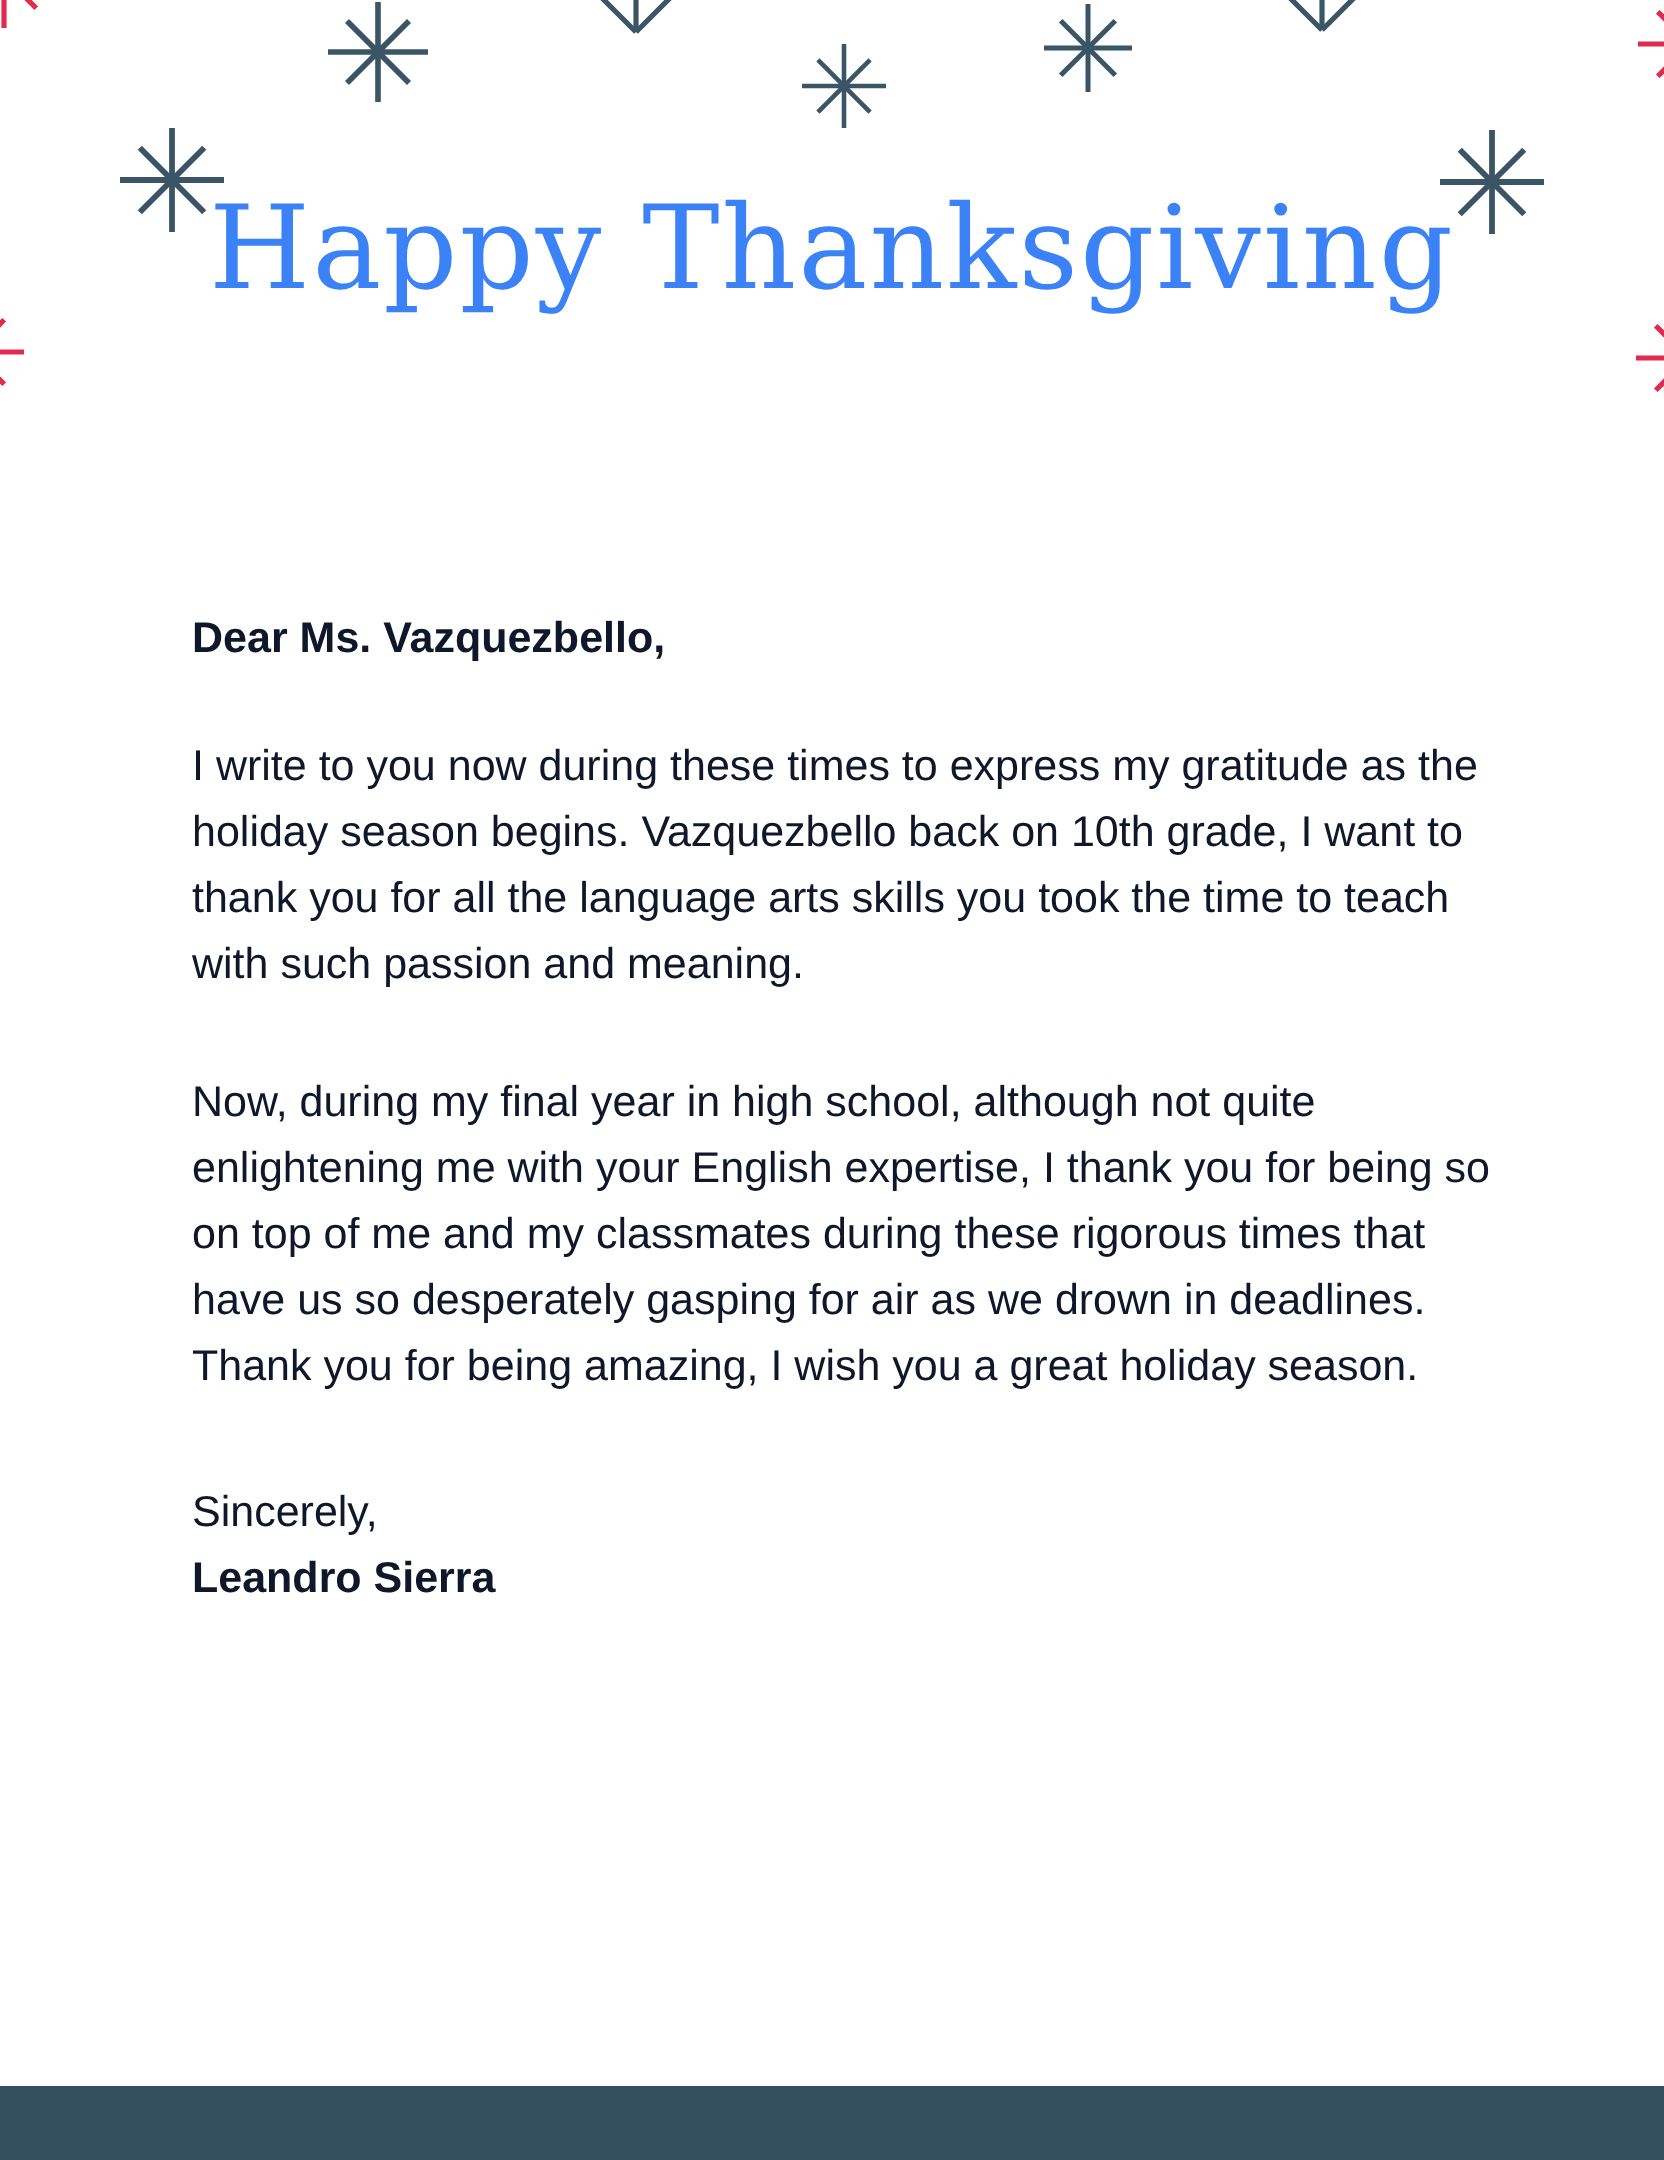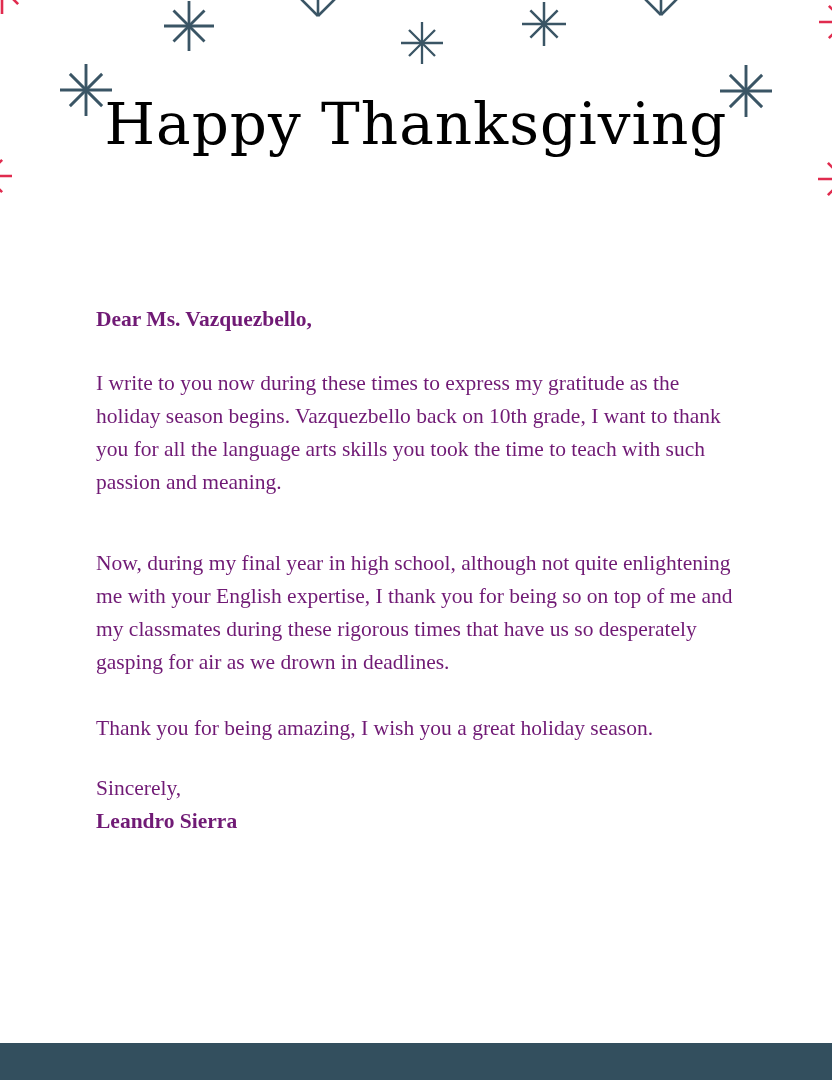--- a/index.html
+++ b/index.html
@@ -40,23 +40,23 @@
     position: absolute;
     left: 96px;
     top: 303px;
     width: 652px;
     font-size: 21.5px;
     line-height: 33px;
     color: #3f5a6b;
   }
   .letter .greeting   { font-weight: bold; }
   .letter .para-1     { margin-top: 31px; }
-  .letter .para-2     { margin-top: 48px; }
-  .letter .para-3     { margin-top: 33px; }
-  .letter .closing    { margin-top: 27px; }
+  .letter .para-2     { margin-top: 36px; }
+  .letter .para-3     { }
+  .letter .closing    { margin-top: 40px; }
   .letter .signature  { font-weight: bold; }
 
   .footer-bar {
     position: absolute;
     left: 0; right: 0;
     bottom: 0;
     height: 37px;
     background: #334f5e;
   }
 </style>
@@ -125,23 +125,23 @@
         <line x1="-16.12" y1="16.12" x2="16.12" y2="-16.12"></line>
       </g>
       <g stroke="#e02b4e" stroke-width="2.6" transform="translate(844,179)">
         <line x1="0" y1="-26" x2="0" y2="26"></line>
         <line x1="-26" y1="0" x2="26" y2="0"></line>
         <line x1="-16.12" y1="-16.12" x2="16.12" y2="16.12"></line>
         <line x1="-16.12" y1="16.12" x2="16.12" y2="-16.12"></line>
       </g>
     </svg>
 
-  <h1 class="title" style="color: #000000;">Happy Thanksgiving</h1>
+  <h1 class="title" style="color: #3b82f6;">Happy Thanksgiving</h1>
 
-  <div class="letter" style="color: #701a75; font-family: Liberation Serif, serif;">
+  <div class="letter" style="color: #0f172a;">
     <p class="greeting">Dear Ms. Vazquezbello,</p>
     <p class="para-1">I write to you now during these times to express my gratitude as the holiday season begins. Vazquezbello back on 10th grade, I want to thank you for all the language arts skills you took the time to teach with such passion and meaning.</p>
     <p class="para-2">Now, during my final year in high school, although not quite enlightening me with your English expertise, I thank you for being so on top of me and my classmates during these rigorous times that have us so desperately gasping for air as we drown in deadlines.</p>
     <p class="para-3">Thank you for being amazing, I wish you a great holiday season.</p>
     <p class="closing">Sincerely,</p>
     <p class="signature">Leandro Sierra</p>
   </div>
 
   <div class="footer-bar" style="background: rgb(51, 79, 94);"></div>
 

